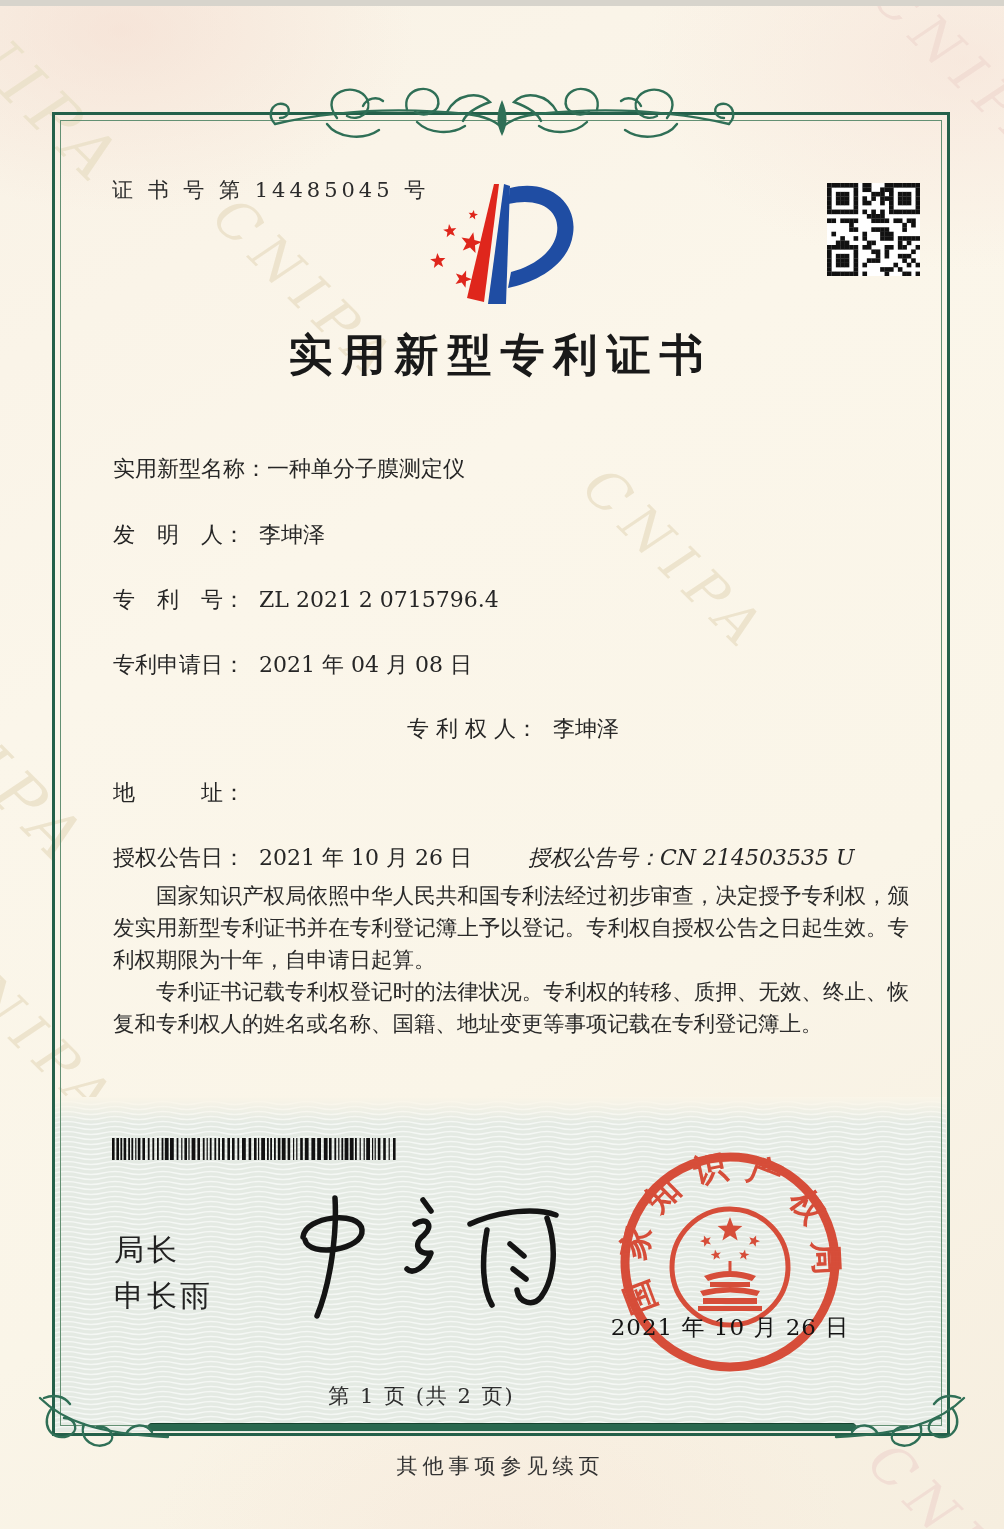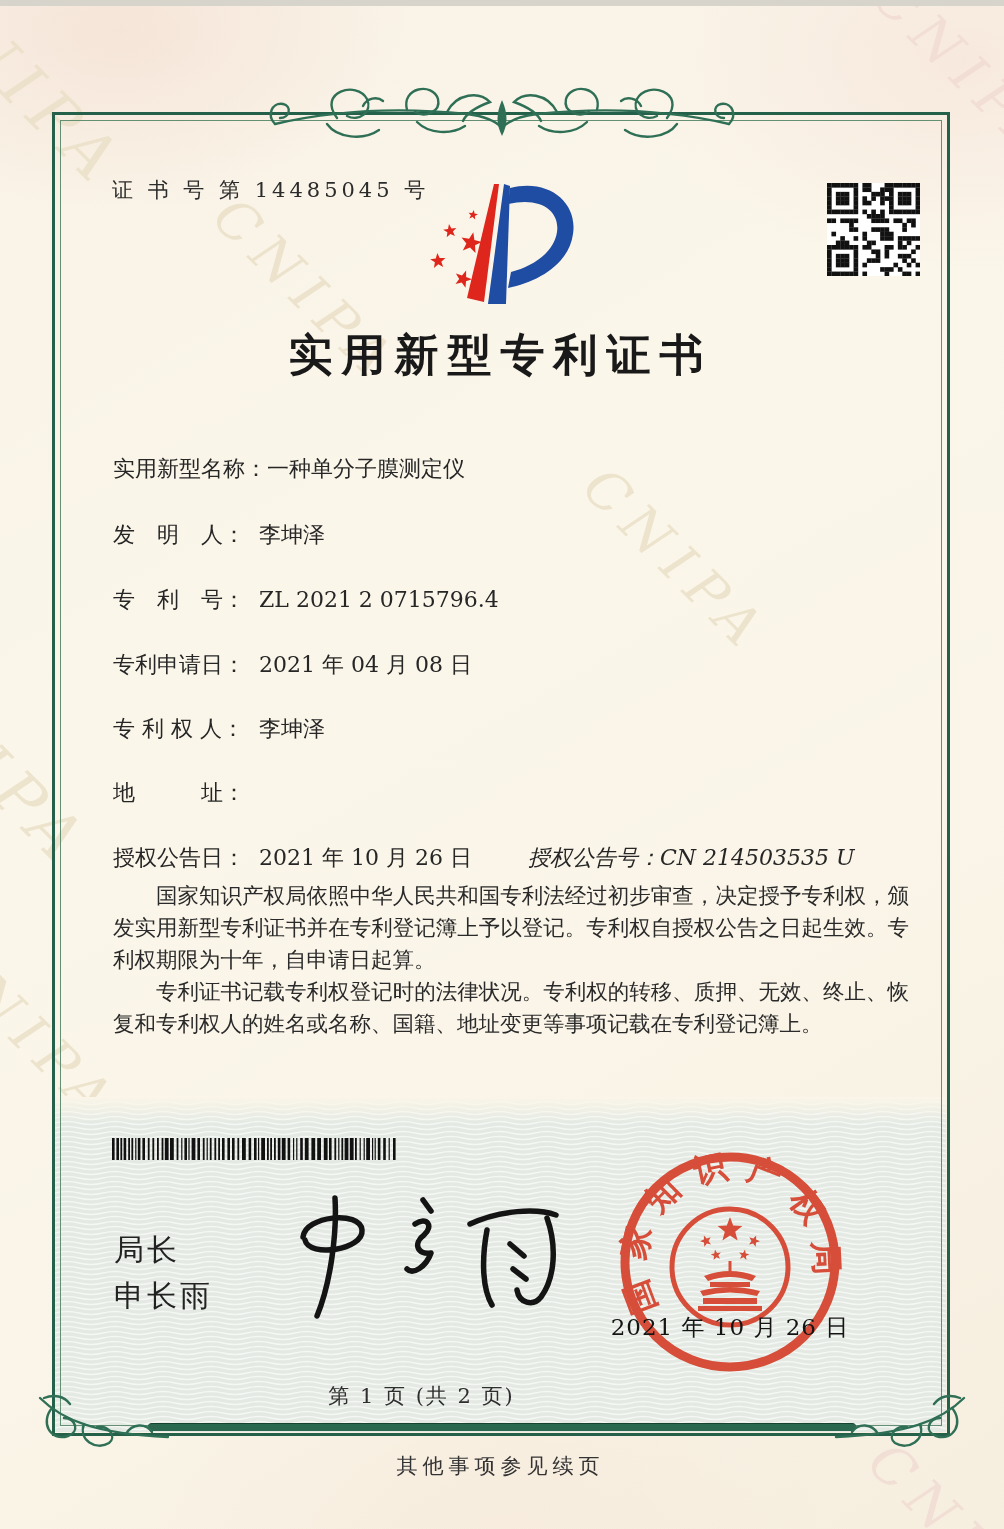--- a/index.html
+++ b/index.html
@@ -428,21 +428,21 @@
     <span class="val">李坤泽</span>
   </div>
   <div class="row" style="top:583px;">
     <span class="lab">专　利　号：</span>
     <span class="val">ZL 2021 2 0715796.4</span>
   </div>
   <div class="row" style="top:648px;">
     <span class="lab">专利申请日：</span>
     <span class="val">2021 年 04 月 08 日</span>
   </div>
-  <div class="row" style="top:712px;">
+  <div class="row" style="top:712px;justify-content:center;">
     <span class="lab">专 利 权 人：</span>
     <span class="val">李坤泽</span>
   </div>
   <div class="row" style="top:776px;flex-direction:column;">
     <span class="lab">地　　　址：</span>
   </div>
   <div class="row" style="top:841px;">
     <span class="grant-pair">
       <span class="lab">授权公告日：</span>
       <span class="val">2021 年 10 月 26 日</span>

